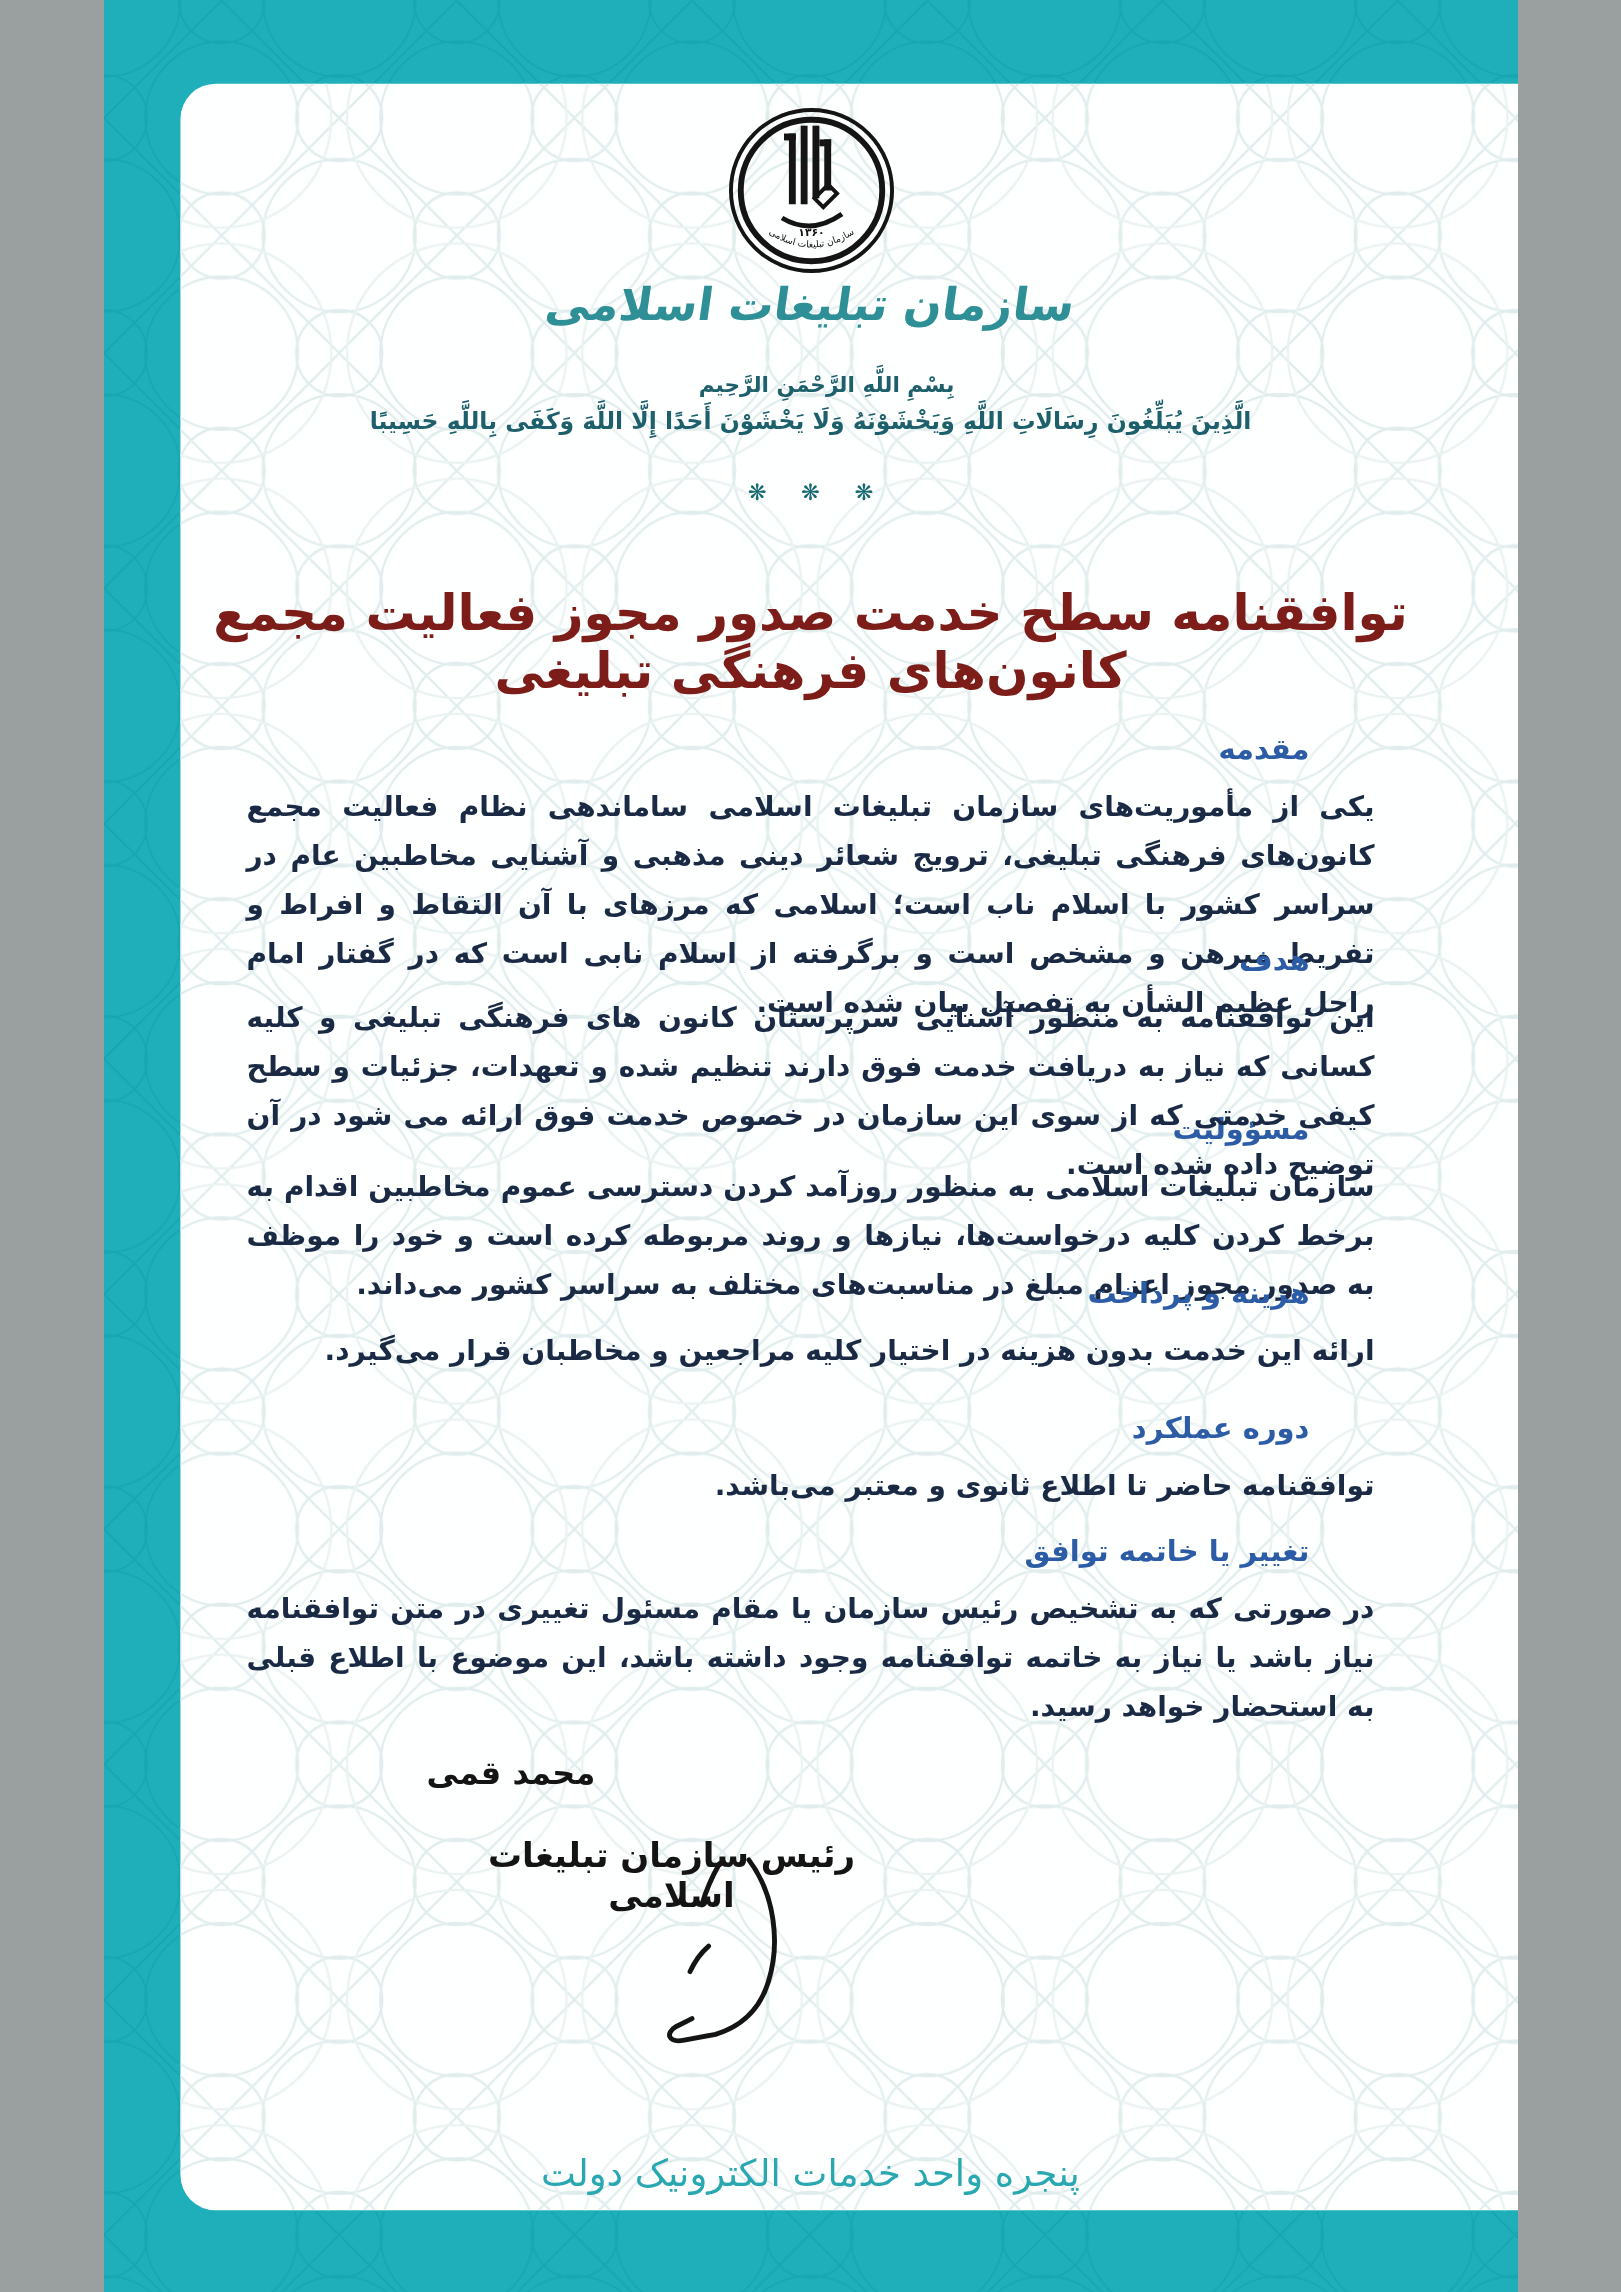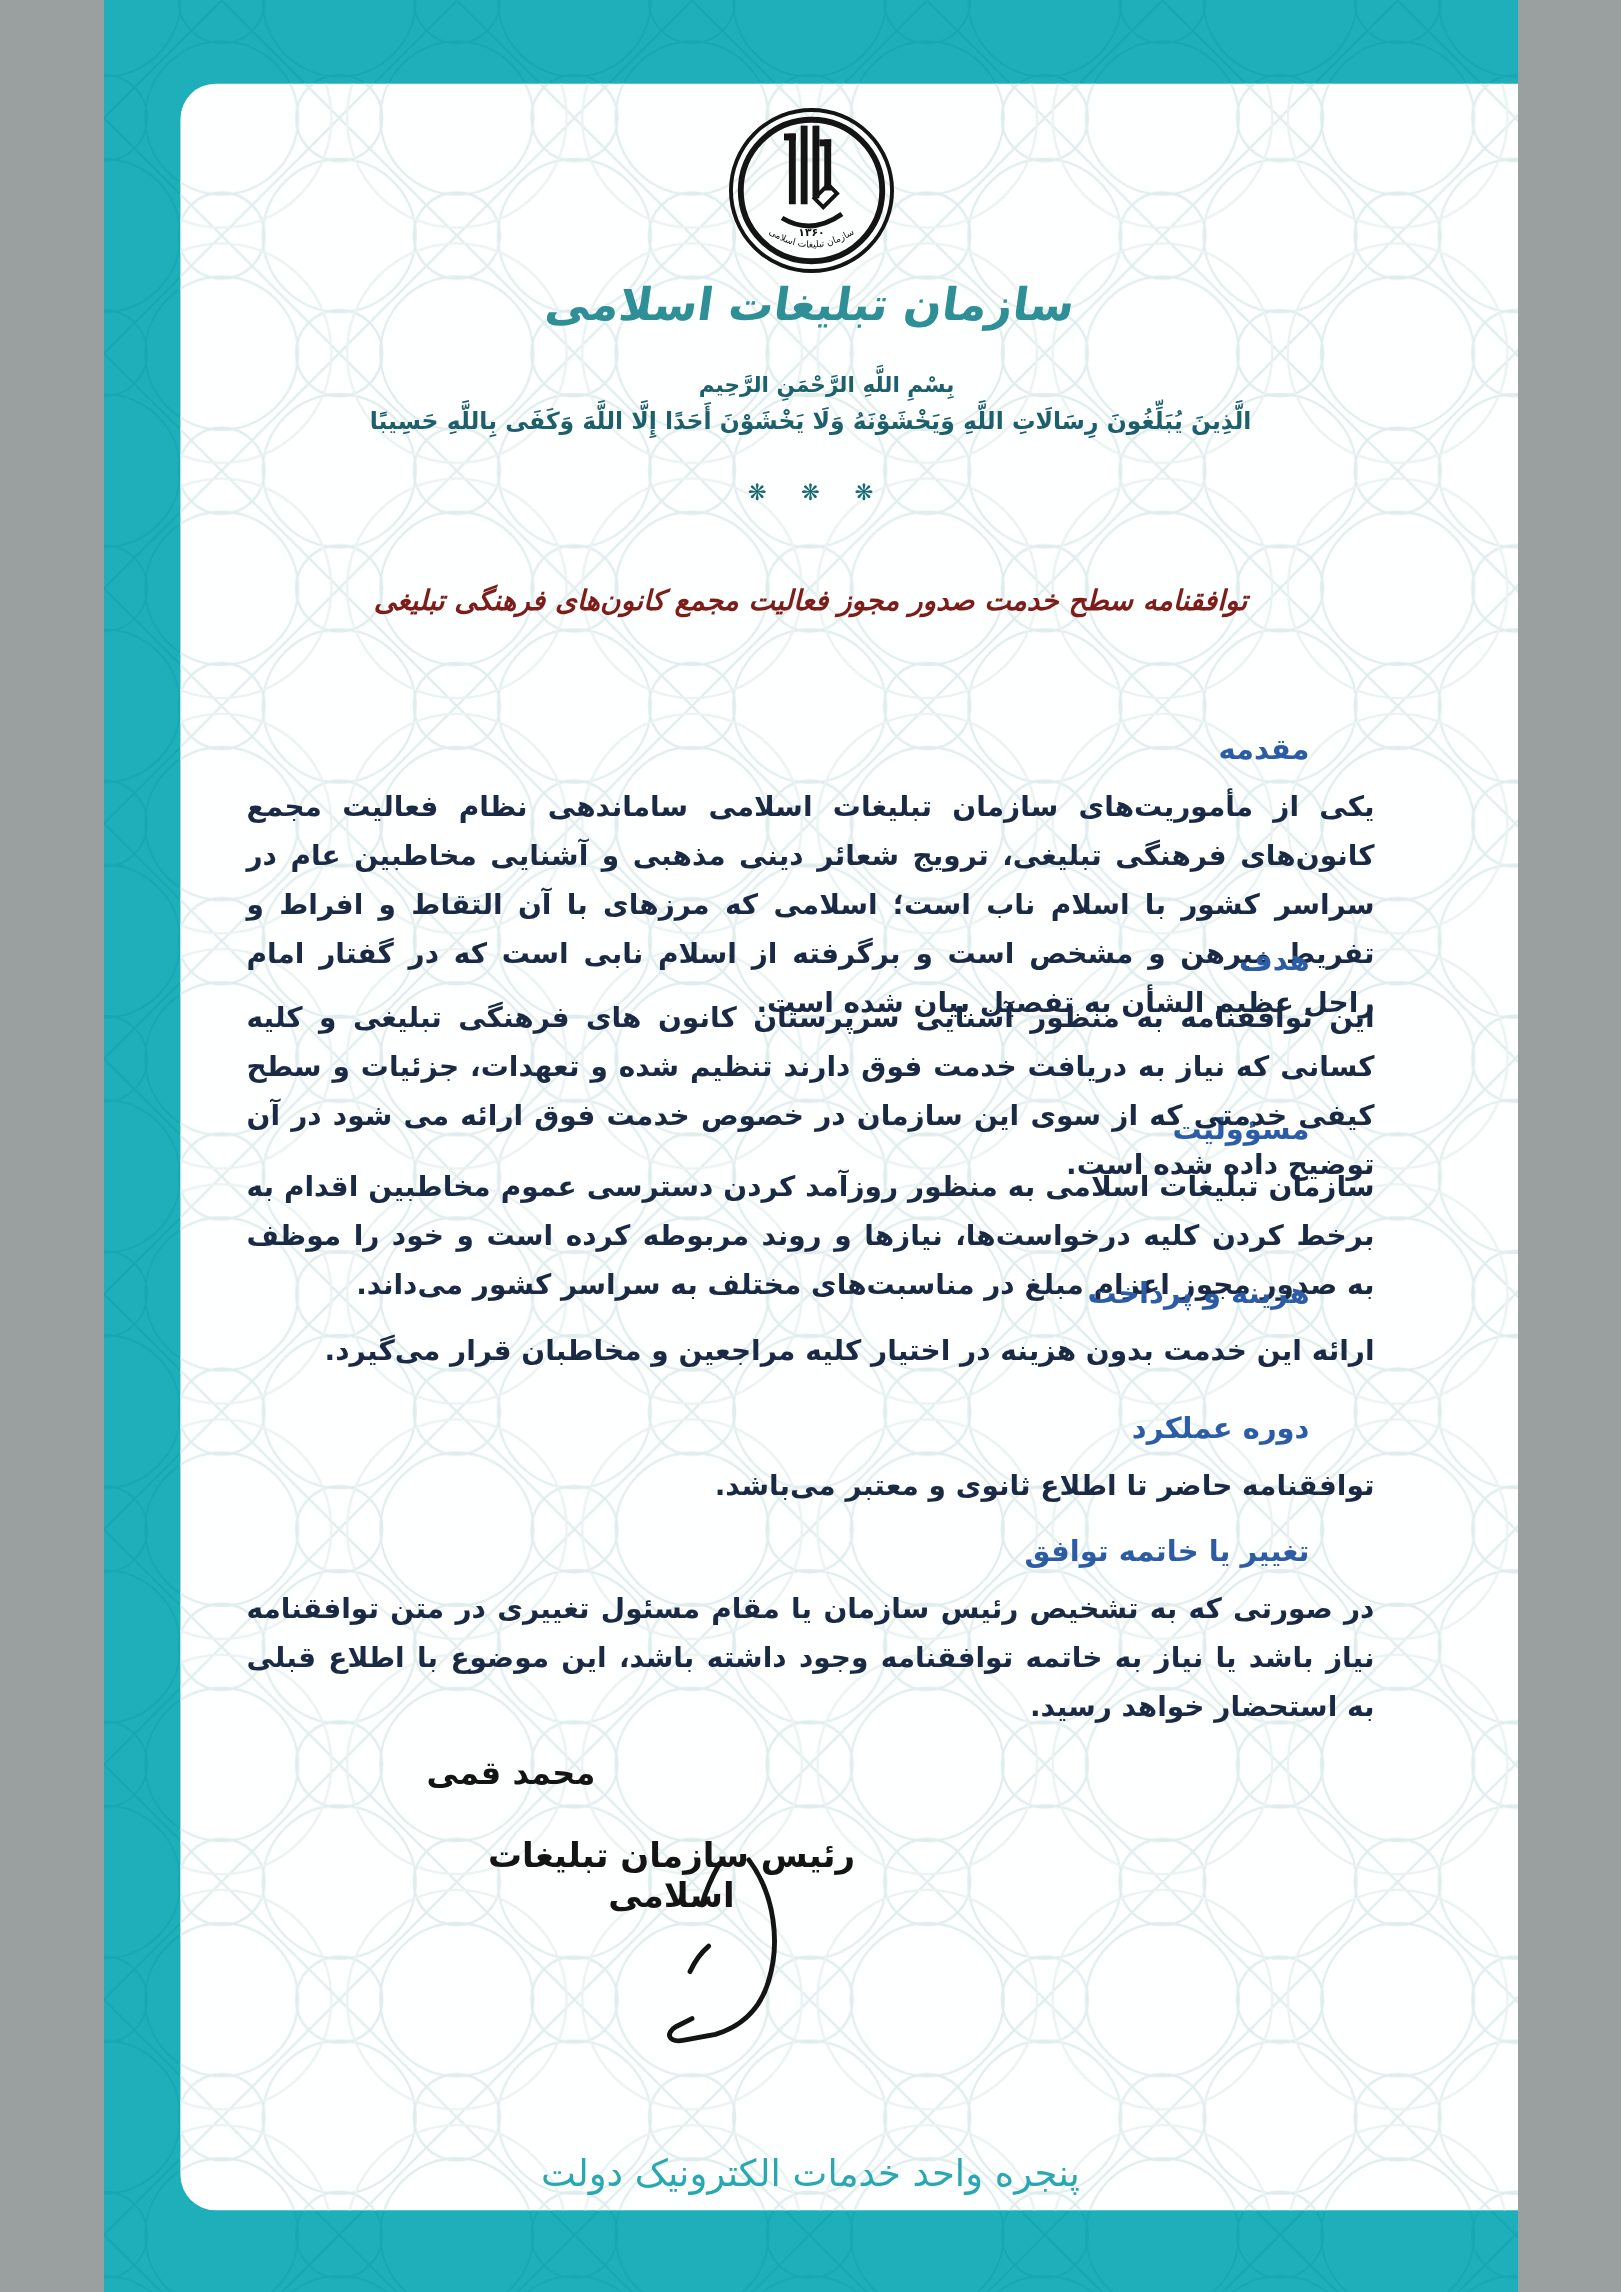--- a/index.html
+++ b/index.html
@@ -17,21 +17,21 @@
 
   .emblem{position:absolute;top:104px;left:50%;margin-left:-83px;width:167px;height:173px;}
   .logotype{
     top:278px;font-size:45px;font-weight:bold;color:#2E8F96;
     letter-spacing:-1px;
   }
   .logotype span{display:inline-block;transform:skewX(-8deg);}
   .bismillah{top:372px;font-size:21.6px;font-weight:bold;color:#1D5F6B;padding-left:32px;}
   .verse{top:407px;font-size:23.5px;font-weight:bold;color:#1D5F6B;}
   .separator{top:479px;font-size:22.5px;color:#156970;word-spacing:27.4px;}
-  .doc-title{top:584px;font-size:28px;font-weight:bold;color:#7C1D19;letter-spacing:-1px;font-style:italic;}
+  .doc-title{top:584px;font-size:50px;font-weight:bold;color:#7C1D19;letter-spacing:-1px;}
 
   .sec{position:absolute;right:143px;left:143px;}
   .sec h2{
     margin:14px;padding:0 51px 0 0;
     font-size:29px;line-height:37px;font-weight:bold;
     color:#2D5CA6;text-align:right;
   }
   .sec p{
     margin:13.7px 0 0;
     font-size:28px;line-height:49px;font-weight:bold;

